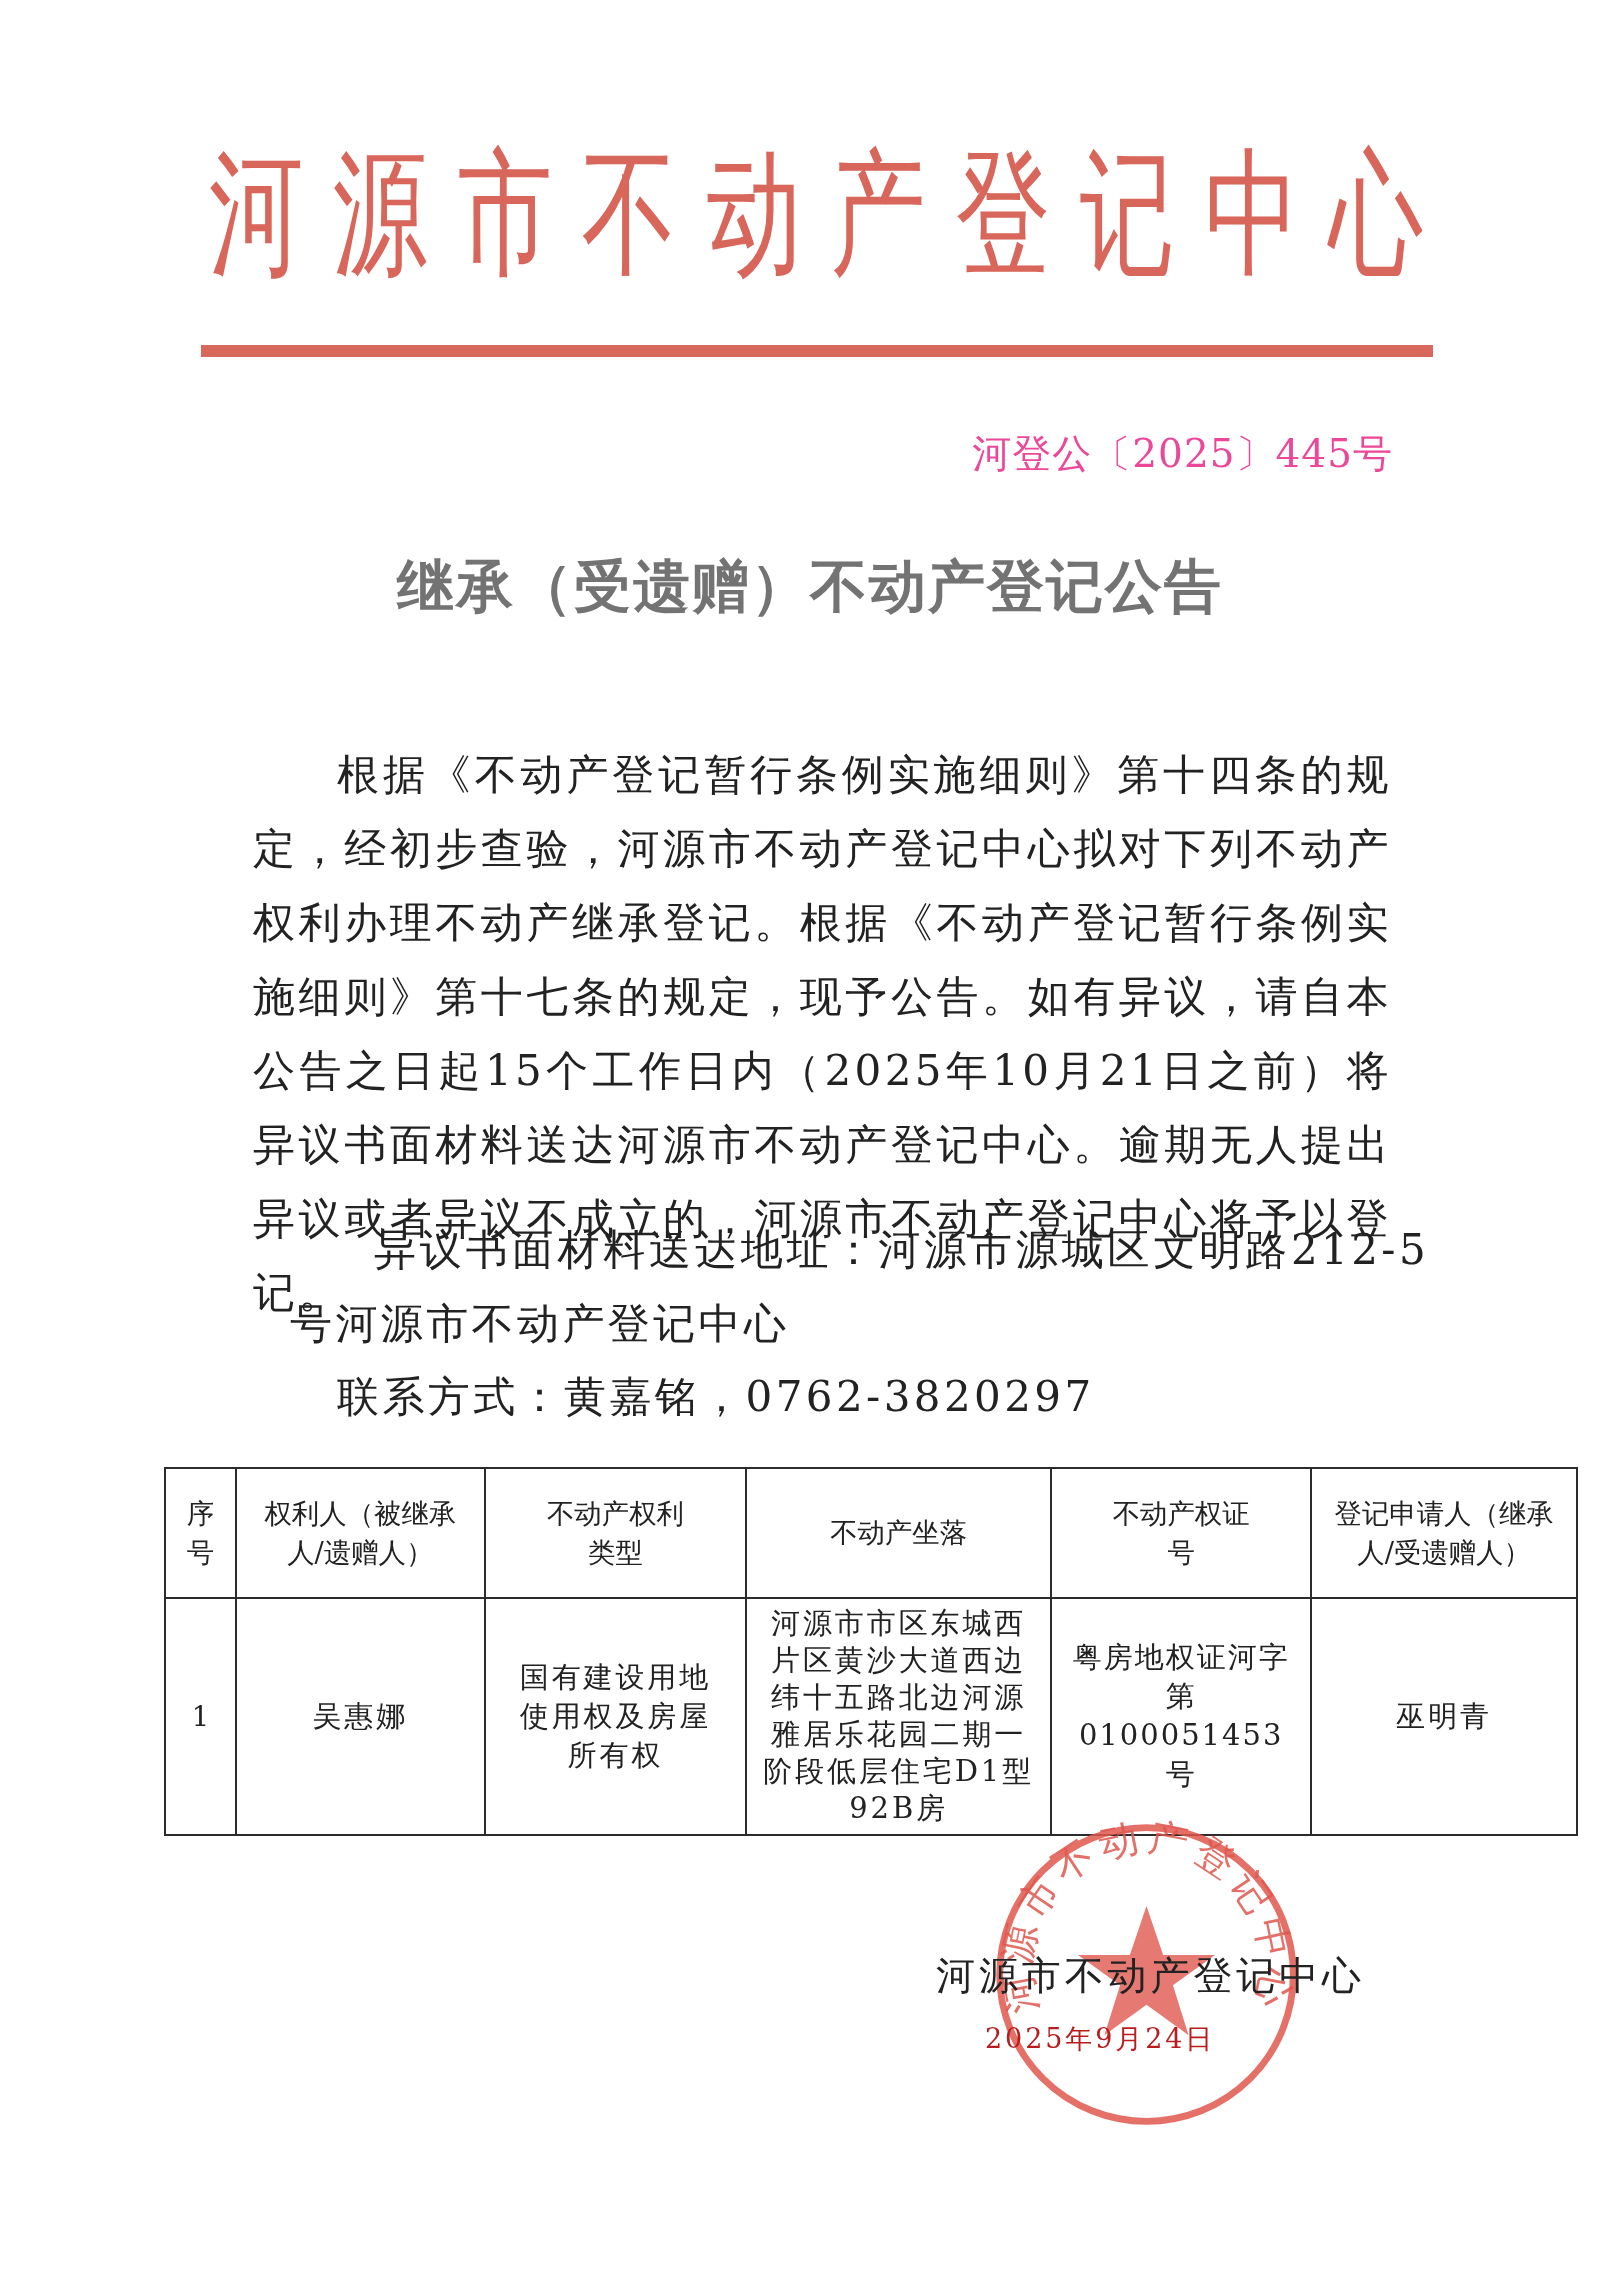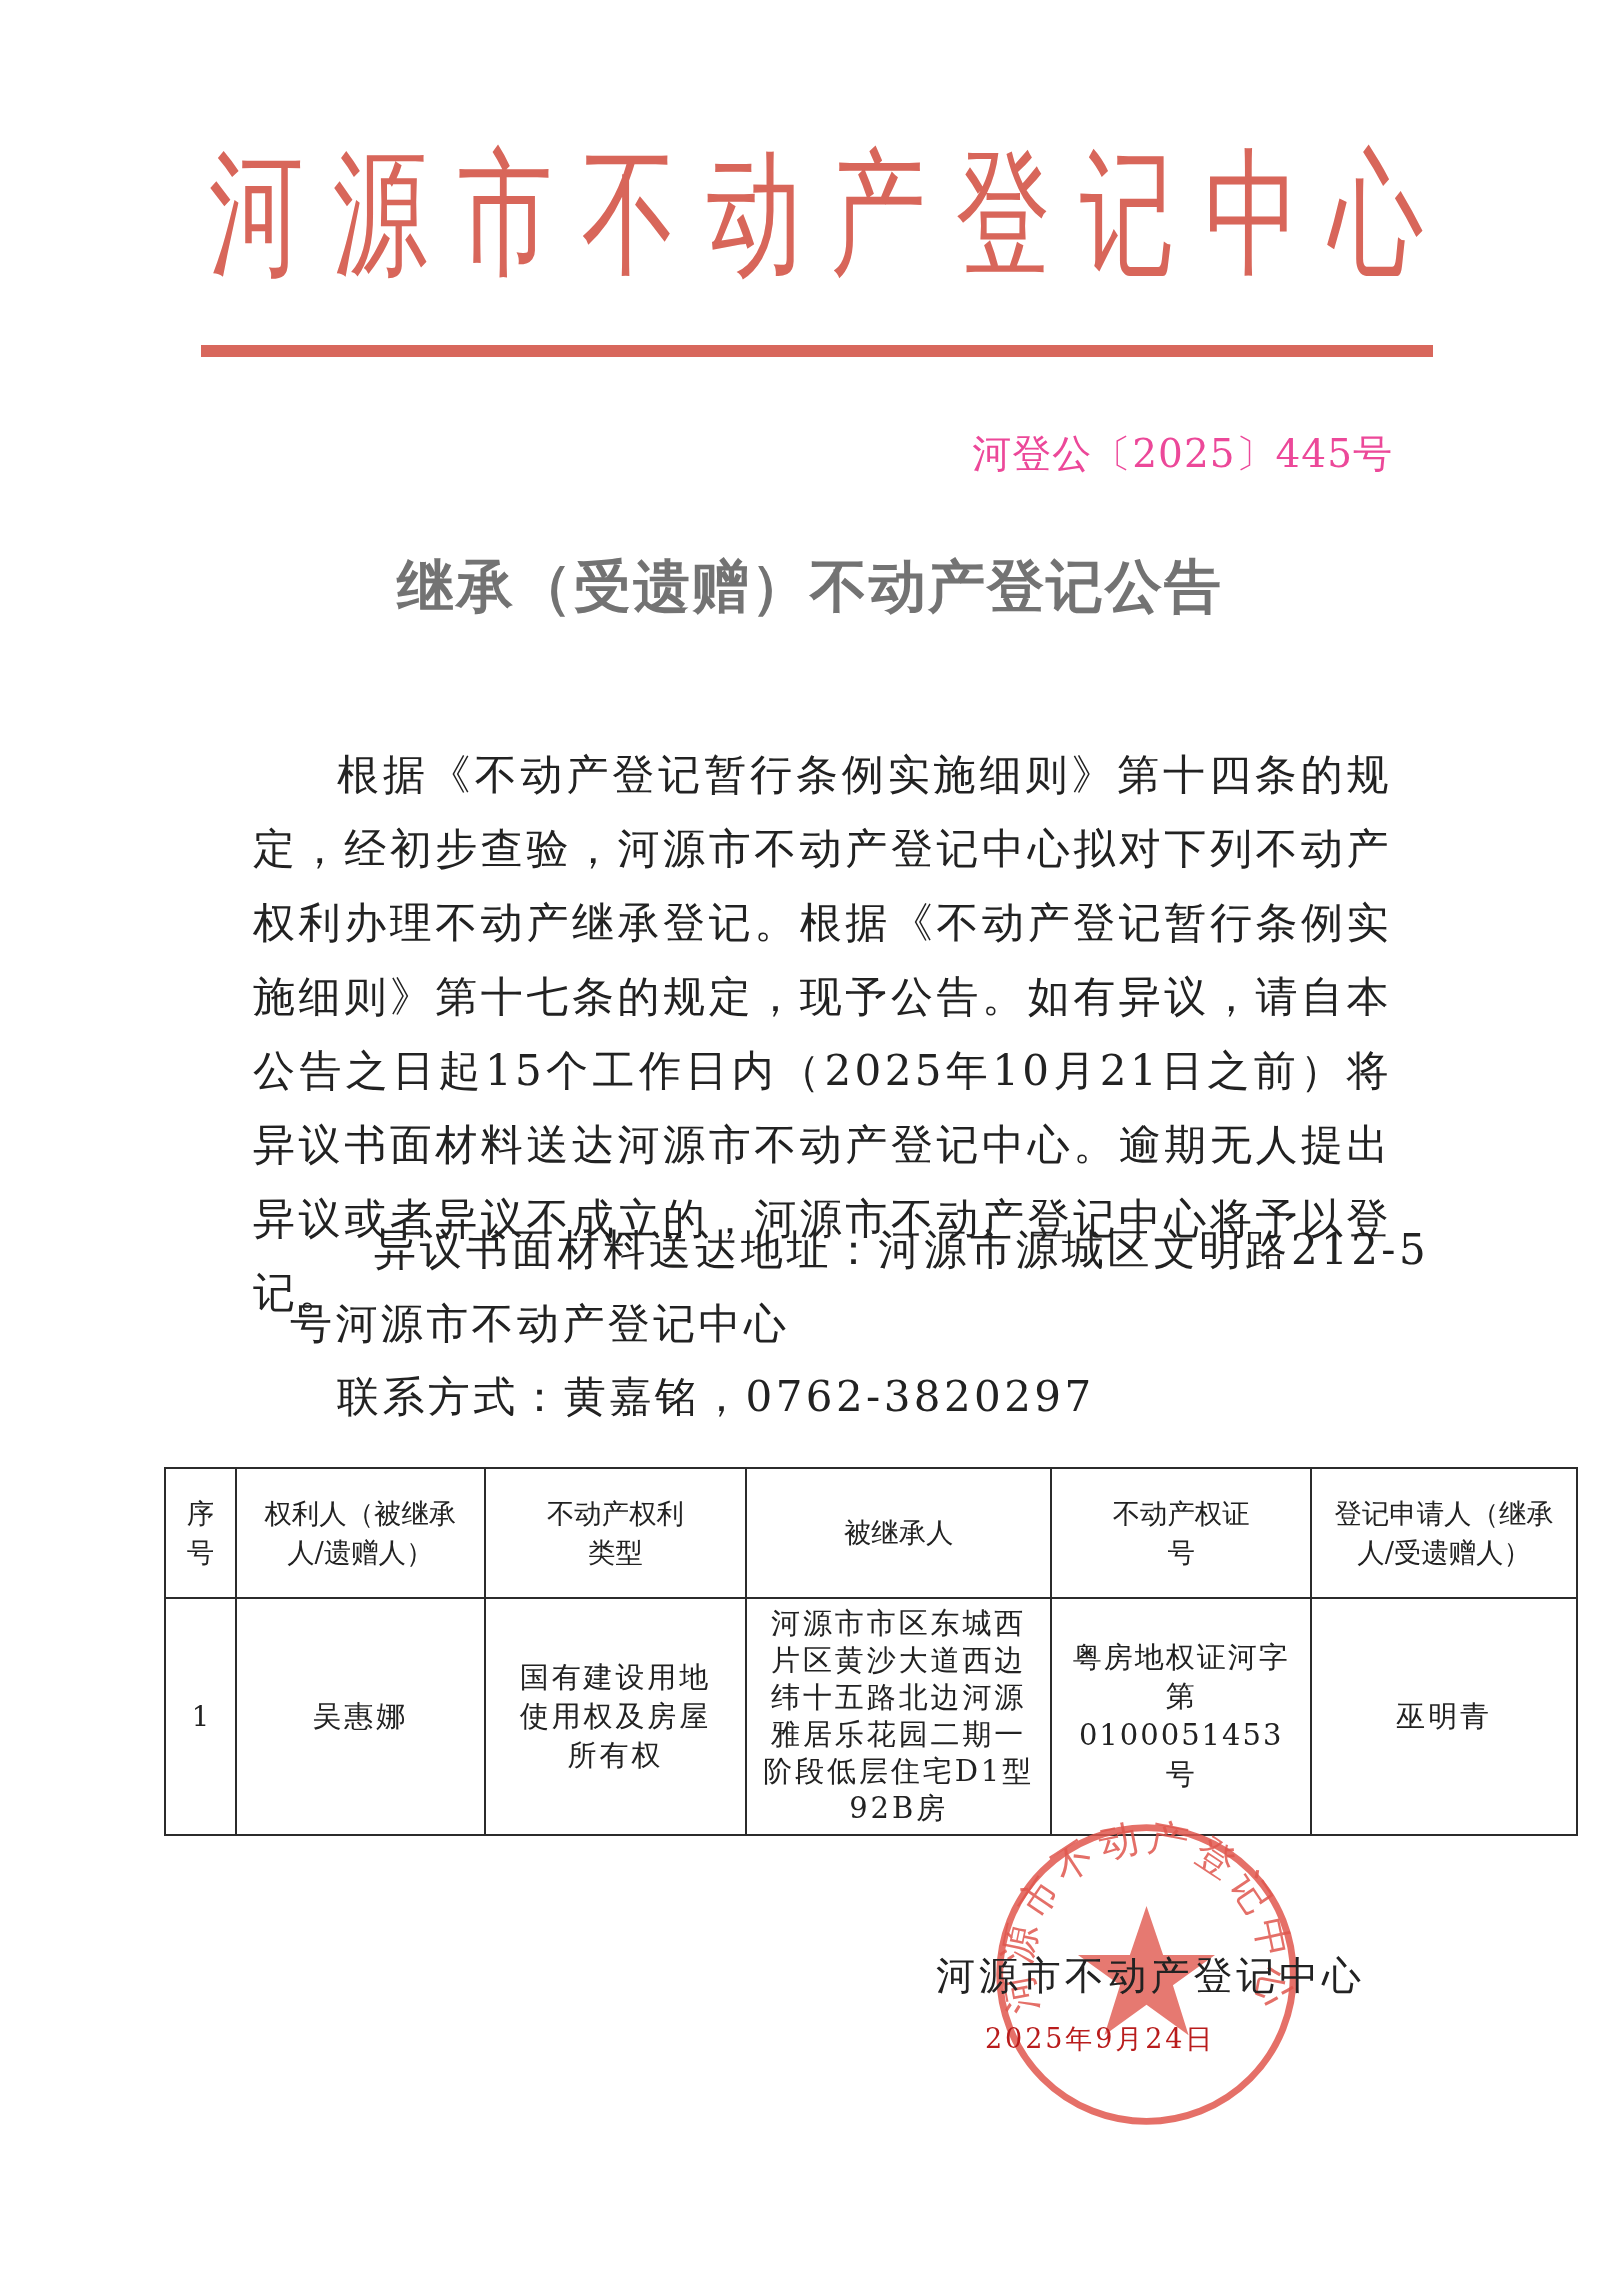--- a/index.html
+++ b/index.html
@@ -80,21 +80,21 @@
     <col style="width:247px">
     <col style="width:288px">
     <col style="width:241px">
     <col style="width:251px">
   </colgroup>
   <thead>
     <tr>
       <th style="padding:3.9px 13.7px;">序号</th>
       <th>权利人（被继承人/遗赠人）</th>
       <th style="padding:3.9px 59px;">不动产权利类型</th>
-      <th>被继承人</th>
+      <th>不动产坐落</th>
       <th style="padding:3.9px 59px;">不动产权证号</th>
       <th>登记申请人（继承人/受遗赠人）</th>
     </tr>
   </thead>
   <tbody>
     <tr>
       <td>1</td>
       <td style="font-size:29px;letter-spacing:2.9px;">吴惠娜</td>
       <td style="font-size:29px;letter-spacing:2.9px;padding:3.9px 23.5px;">国有建设用地使用权及房屋所有权</td>
       <td class="c-address">河源市市区东城西片区黄沙大道西边纬十五路北边河源雅居乐花园二期一阶段低层住宅D1型92B房</td>

